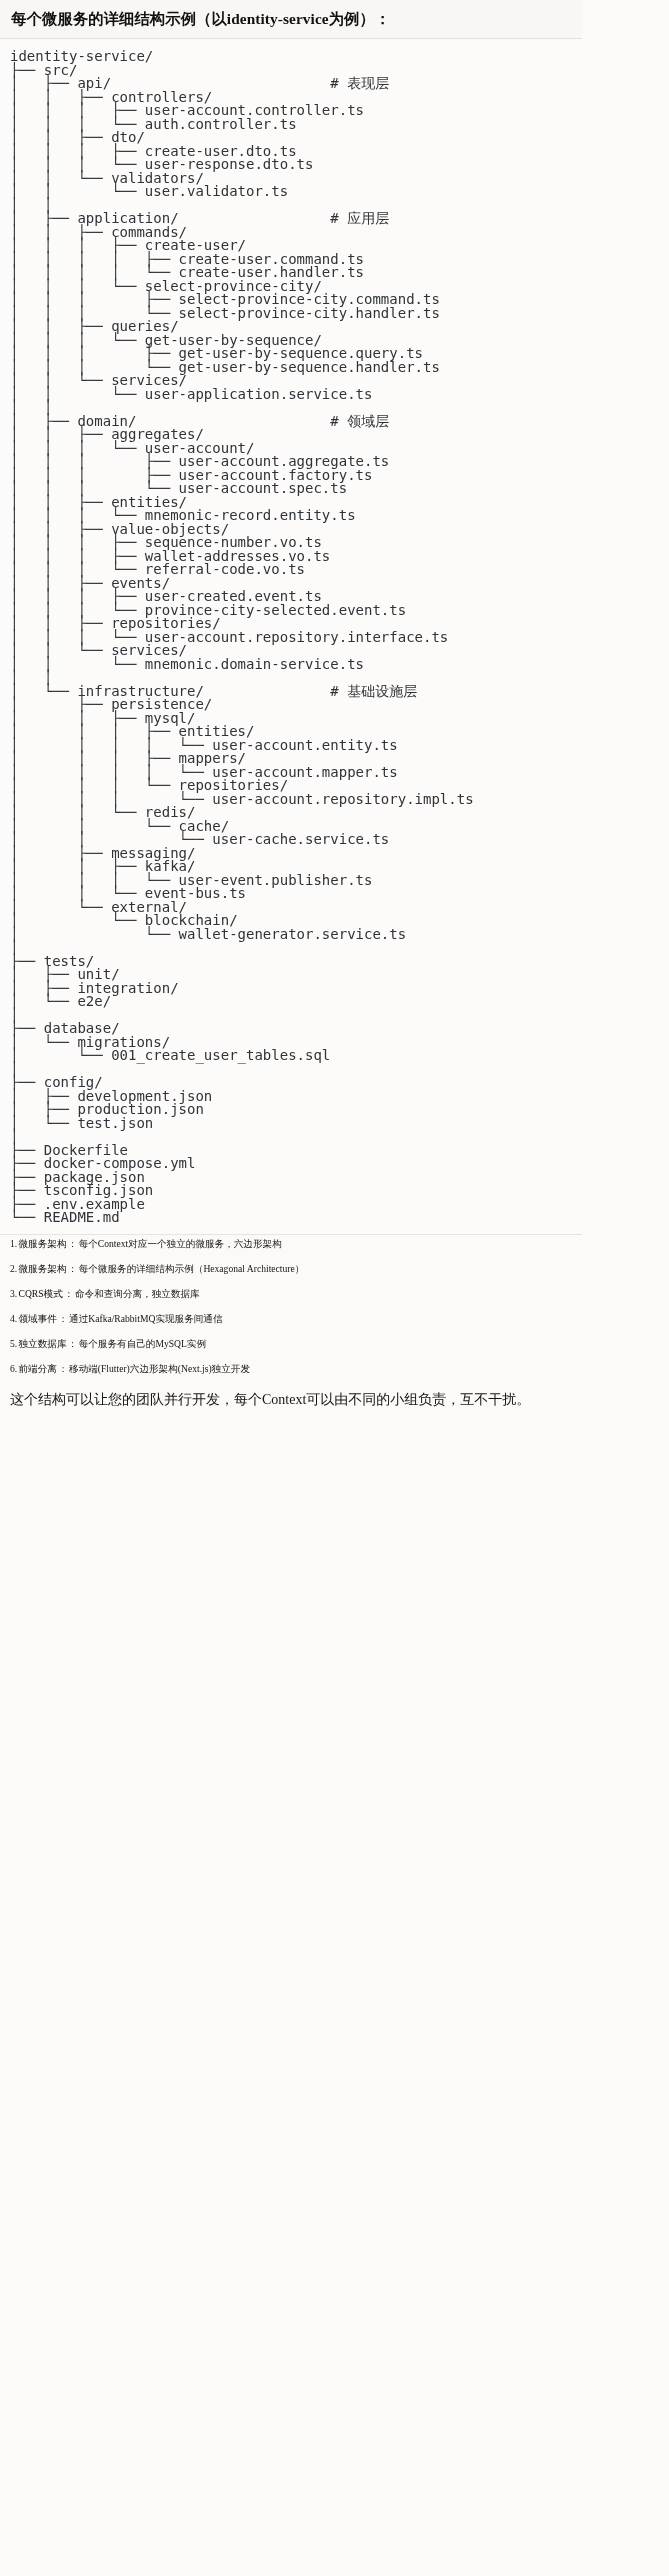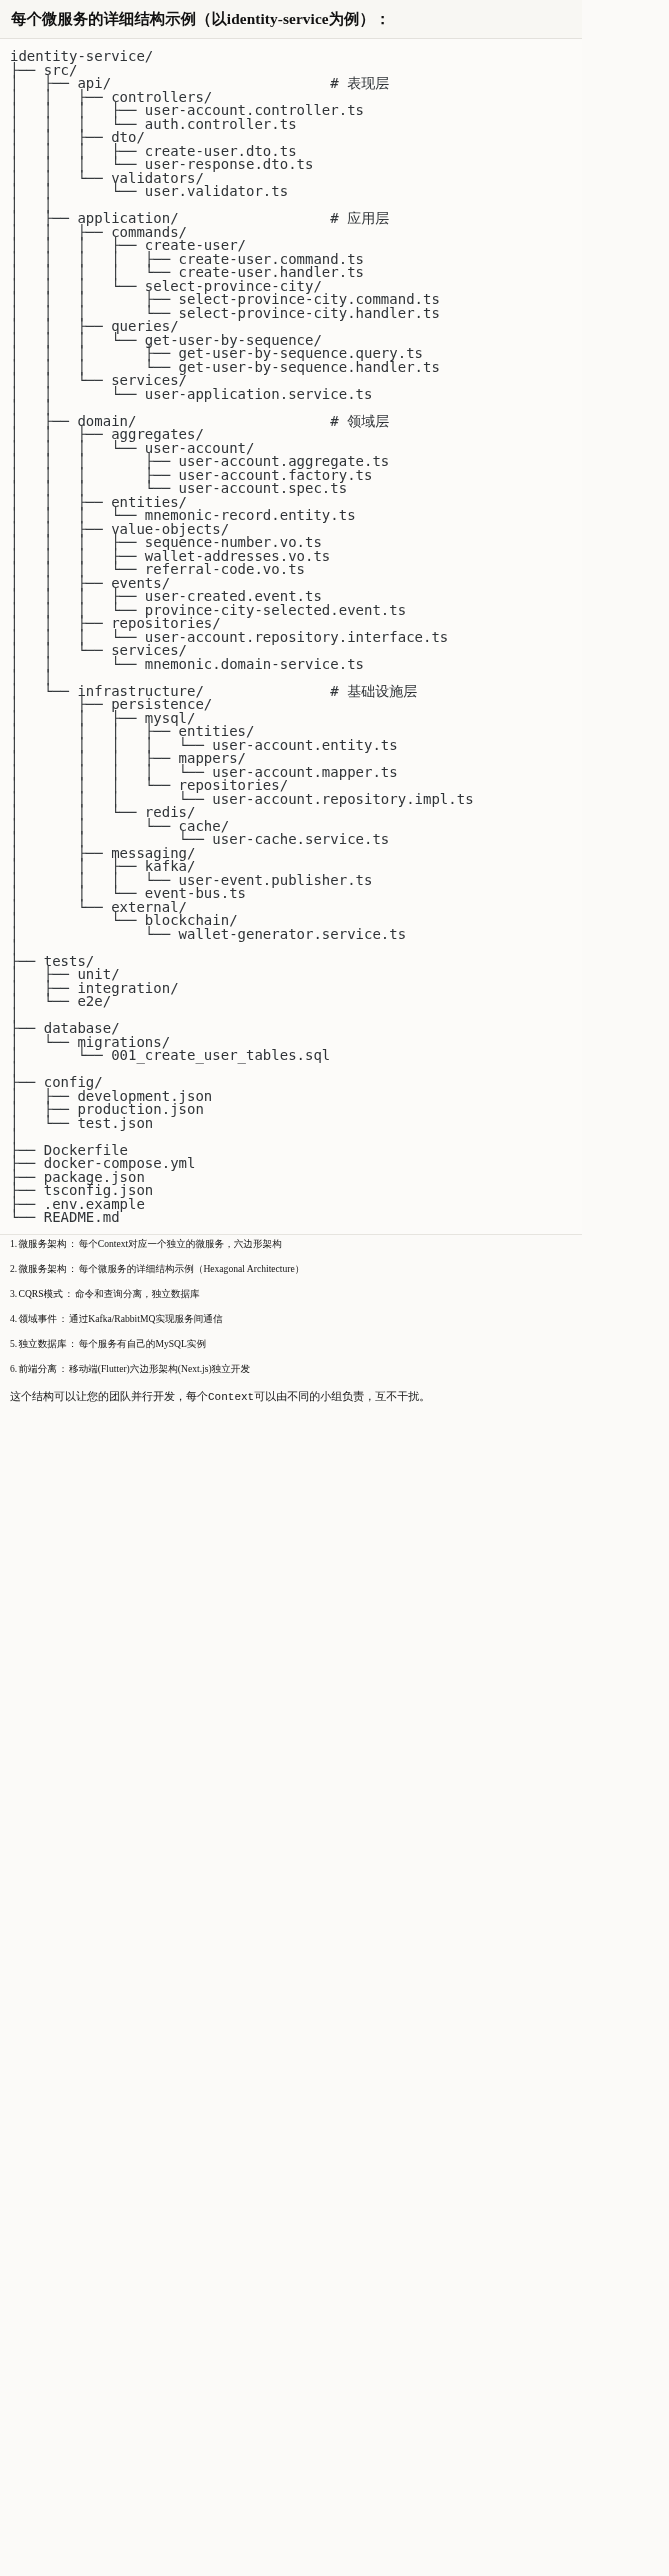--- a/index.html
+++ b/index.html
@@ -83,22 +83,22 @@
     color: #141414;
     white-space: nowrap;
   }
   .note-term {
     font-weight: normal;
     color: #0d0d0d;
   }
   .note-sep { color: #141414; }
   .note-desc { color: #141414; }
   .closing {
-    font-family: Liberation Mono, monospace;
-    font-size: 11px;
+    font-family: Liberation Serif, serif;
+    font-size: 14px;
     line-height: 1.5;
     color: #141414;
     margin: 12.5px 0 0 0;
   }
 </style>
 </head>
 <body>
 
 <div class="page">
 

